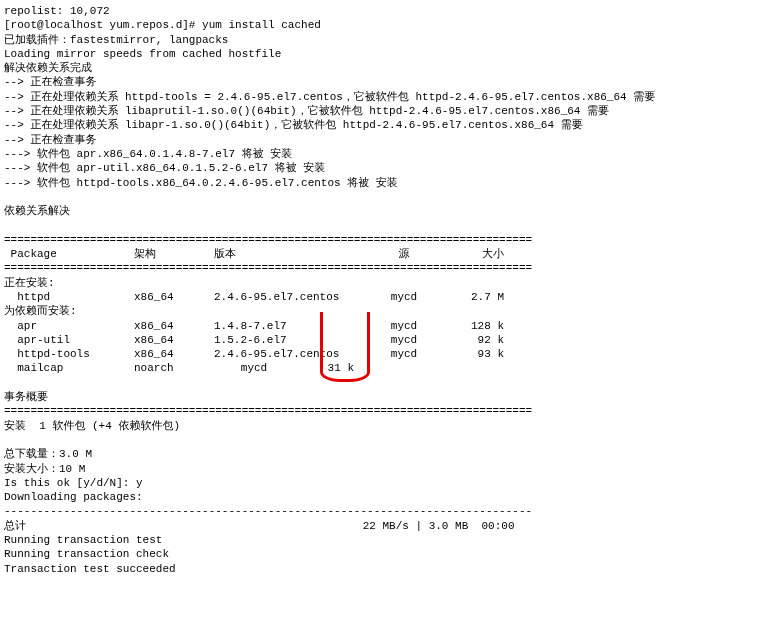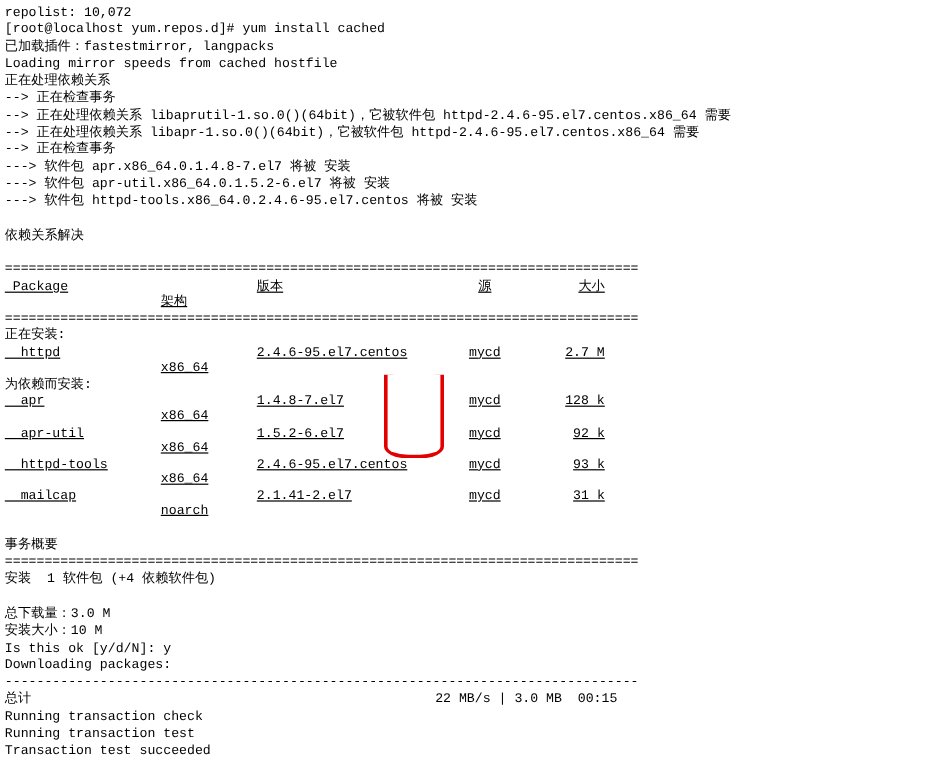--- a/index.html
+++ b/index.html
@@ -7,23 +7,23 @@
       font-family: "Courier New", monospace;
       font-size: 11px;
       line-height: 1.3;
       background: #fff;
       color: #000;
       padding: 4px;
       width: 783px;
       position: relative;
     }
     .line { white-space: pre; }
-    .table-row { display: flex; text-decoration: underline; }
+    .table-row { display: flex; }
     .col-package { width: 130px; white-space: pre; }
-    .col-arch { width: 80px; white-space: pre; margin-top: 12px; }
+    .col-arch { width: 80px; white-space: pre; }
     .col-version { width: 150px; white-space: pre; }
     .col-repo { width: 80px; white-space: pre; text-align: center; }
     .col-size { width: 60px; white-space: pre; text-align: right; }
     .sep { white-space: pre; overflow: hidden; }
     .red-mark {
       position: absolute;
       border: 3px solid #e30000;
       border-width: 0 3px 3px 3px;
       border-radius: 0 0 20px 20px / 0 0 10px 10px;
       width: 50px;
@@ -33,23 +33,24 @@
       pointer-events: none;
     }
   </style>
 </head>
 <body>
 
 <div class="line">repolist: 10,072</div>
 <div class="line">[root@localhost yum.repos.d]# yum install cached</div>
 <div class="line">已加载插件：fastestmirror, langpacks</div>
 <div class="line">Loading mirror speeds from cached hostfile</div>
-<div class="line">正在处理依赖关系</div>
+<div class="line">解决依赖关系完成</div>
 <div class="line">--&gt; 正在检查事务</div>
 <div id="deps-container">
+    <div class="line">--&gt; 正在处理依赖关系 httpd-tools = 2.4.6-95.el7.centos，它被软件包 httpd-2.4.6-95.el7.centos.x86_64 需要</div>
     <div class="line">--&gt; 正在处理依赖关系 libaprutil-1.so.0()(64bit)，它被软件包 httpd-2.4.6-95.el7.centos.x86_64 需要</div>
     <div class="line">--&gt; 正在处理依赖关系 libapr-1.so.0()(64bit)，它被软件包 httpd-2.4.6-95.el7.centos.x86_64 需要</div>
     <div class="line">--&gt; 正在检查事务</div>
     <div class="line">---&gt; 软件包 apr.x86_64.0.1.4.8-7.el7 将被 安装</div>
     <div class="line">---&gt; 软件包 apr-util.x86_64.0.1.5.2-6.el7 将被 安装</div>
     <div class="line">---&gt; 软件包 httpd-tools.x86_64.0.2.4.6-95.el7.centos 将被 安装</div>
   </div>
 <div class="line"> </div>
 <div class="line">依赖关系解决</div>
 <div class="line"> </div>
@@ -91,35 +92,34 @@
     <div class="table-row">
       <span class="col-package">  httpd-tools</span>
       <span class="col-arch">x86_64</span>
       <span class="col-version">2.4.6-95.el7.centos</span>
       <span class="col-repo">mycd</span>
       <span class="col-size">93 k</span>
     </div>
     <div class="table-row">
       <span class="col-package">  mailcap</span>
       <span class="col-arch">noarch</span>
-      <span class="col-version">2.1.41-2.el7</span>
       <span class="col-repo">mycd</span>
       <span class="col-size">31 k</span>
     </div>
   </div>
 <div class="line"> </div>
 <div class="line">事务概要</div>
 <div class="sep">================================================================================</div>
 <div class="line">安装  1 软件包 (+4 依赖软件包)</div>
 <div class="line"> </div>
 <div class="line">总下载量：3.0 M</div>
 <div class="line">安装大小：10 M</div>
 <div class="line">Is this ok [y/d/N]: y</div>
 <div class="line">Downloading packages:</div>
 <div class="sep">--------------------------------------------------------------------------------</div>
-<div class="line">总计                                                   22 MB/s | 3.0 MB  00:15     </div>
+<div class="line">总计                                                   22 MB/s | 3.0 MB  00:00     </div>
 <div id="trans-container">
+    <div class="line">Running transaction test</div>
     <div class="line">Running transaction check</div>
-    <div class="line">Running transaction test</div>
     <div class="line">Transaction test succeeded</div>
   </div>
 
 <div class="red-mark"></div>
 
 </body></html>

